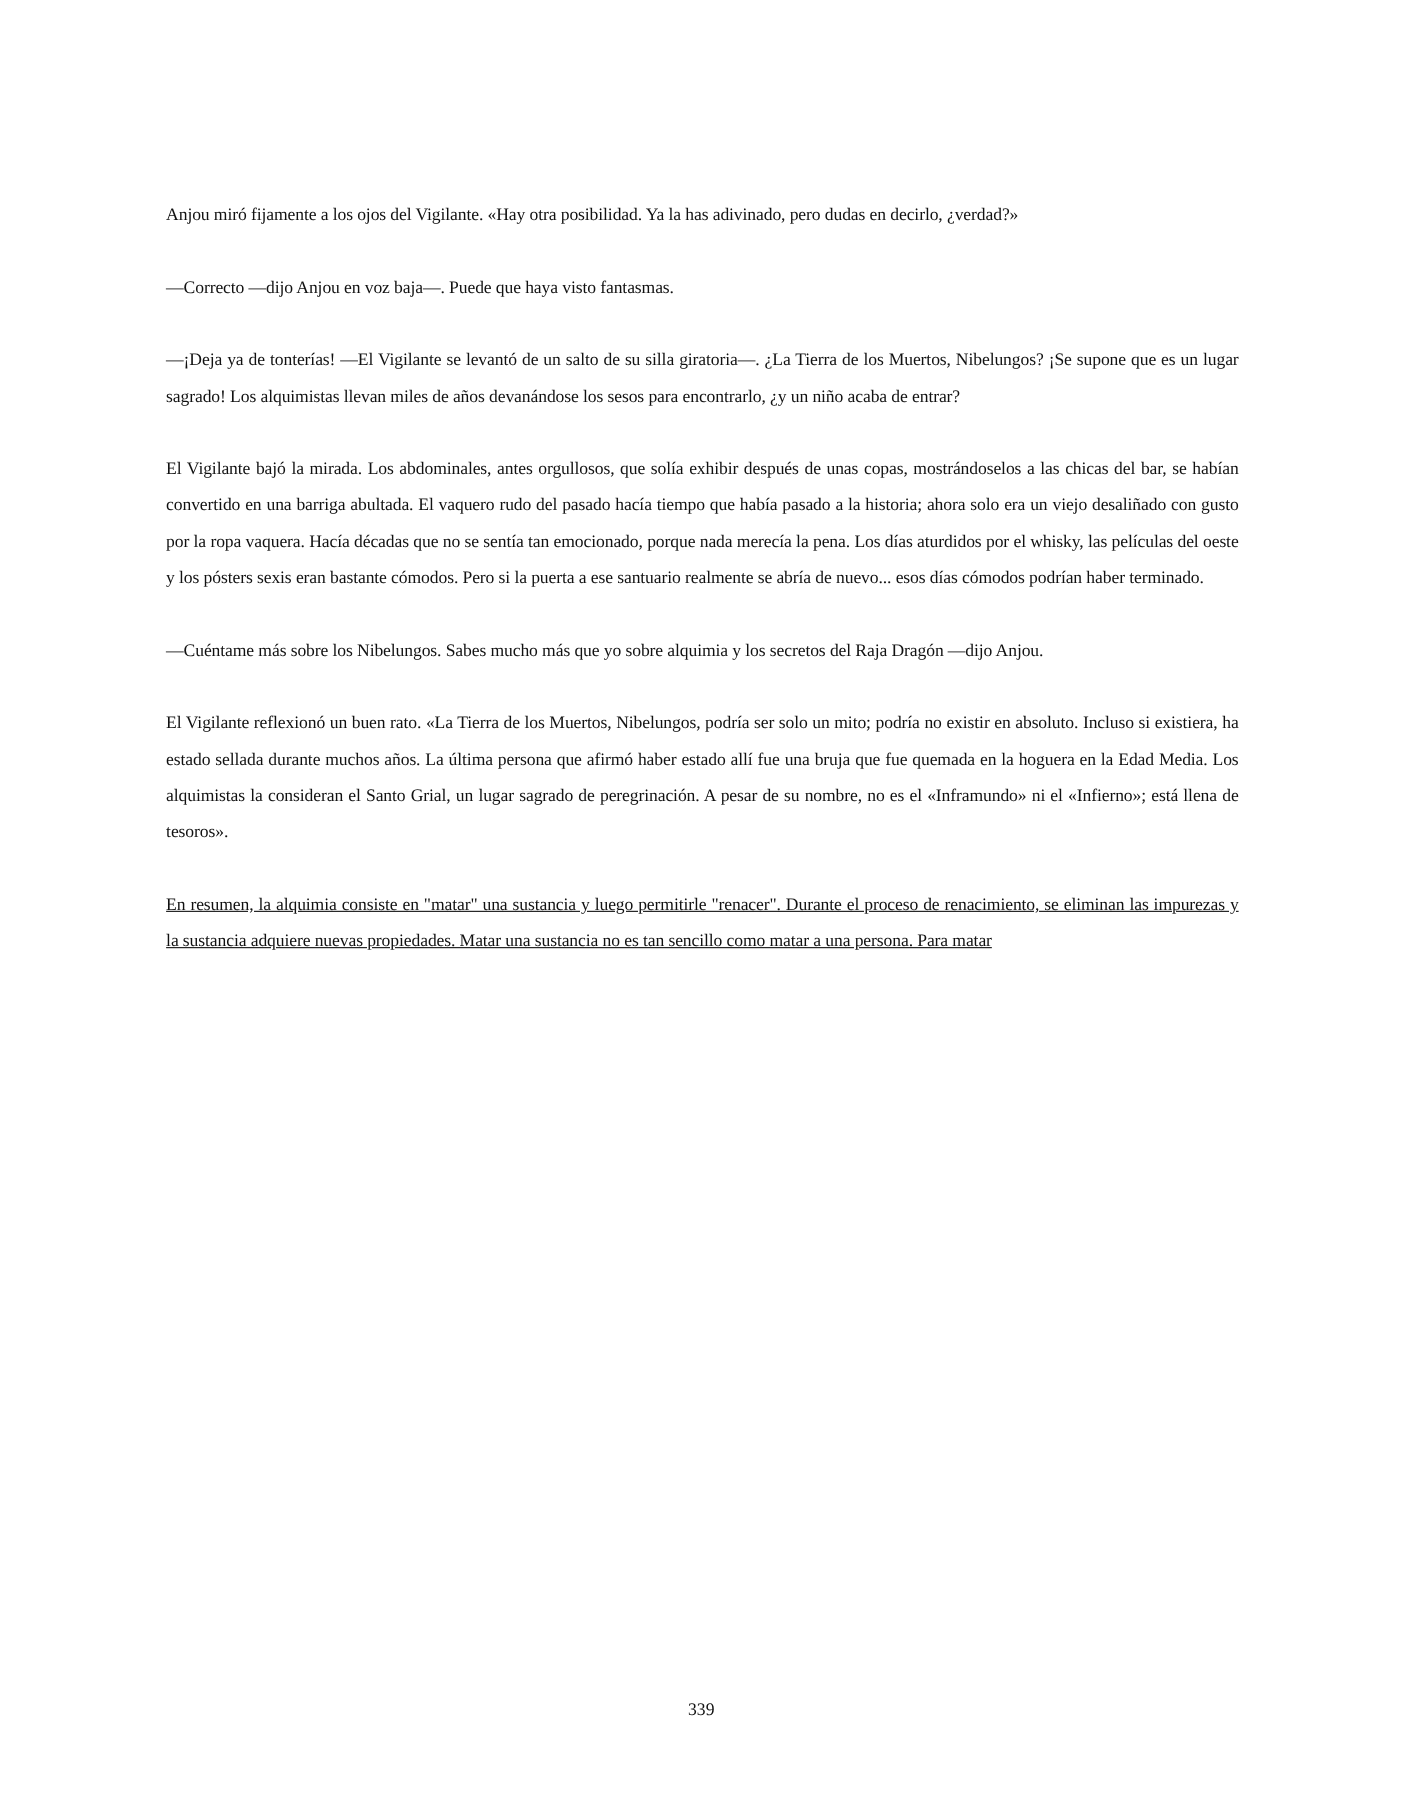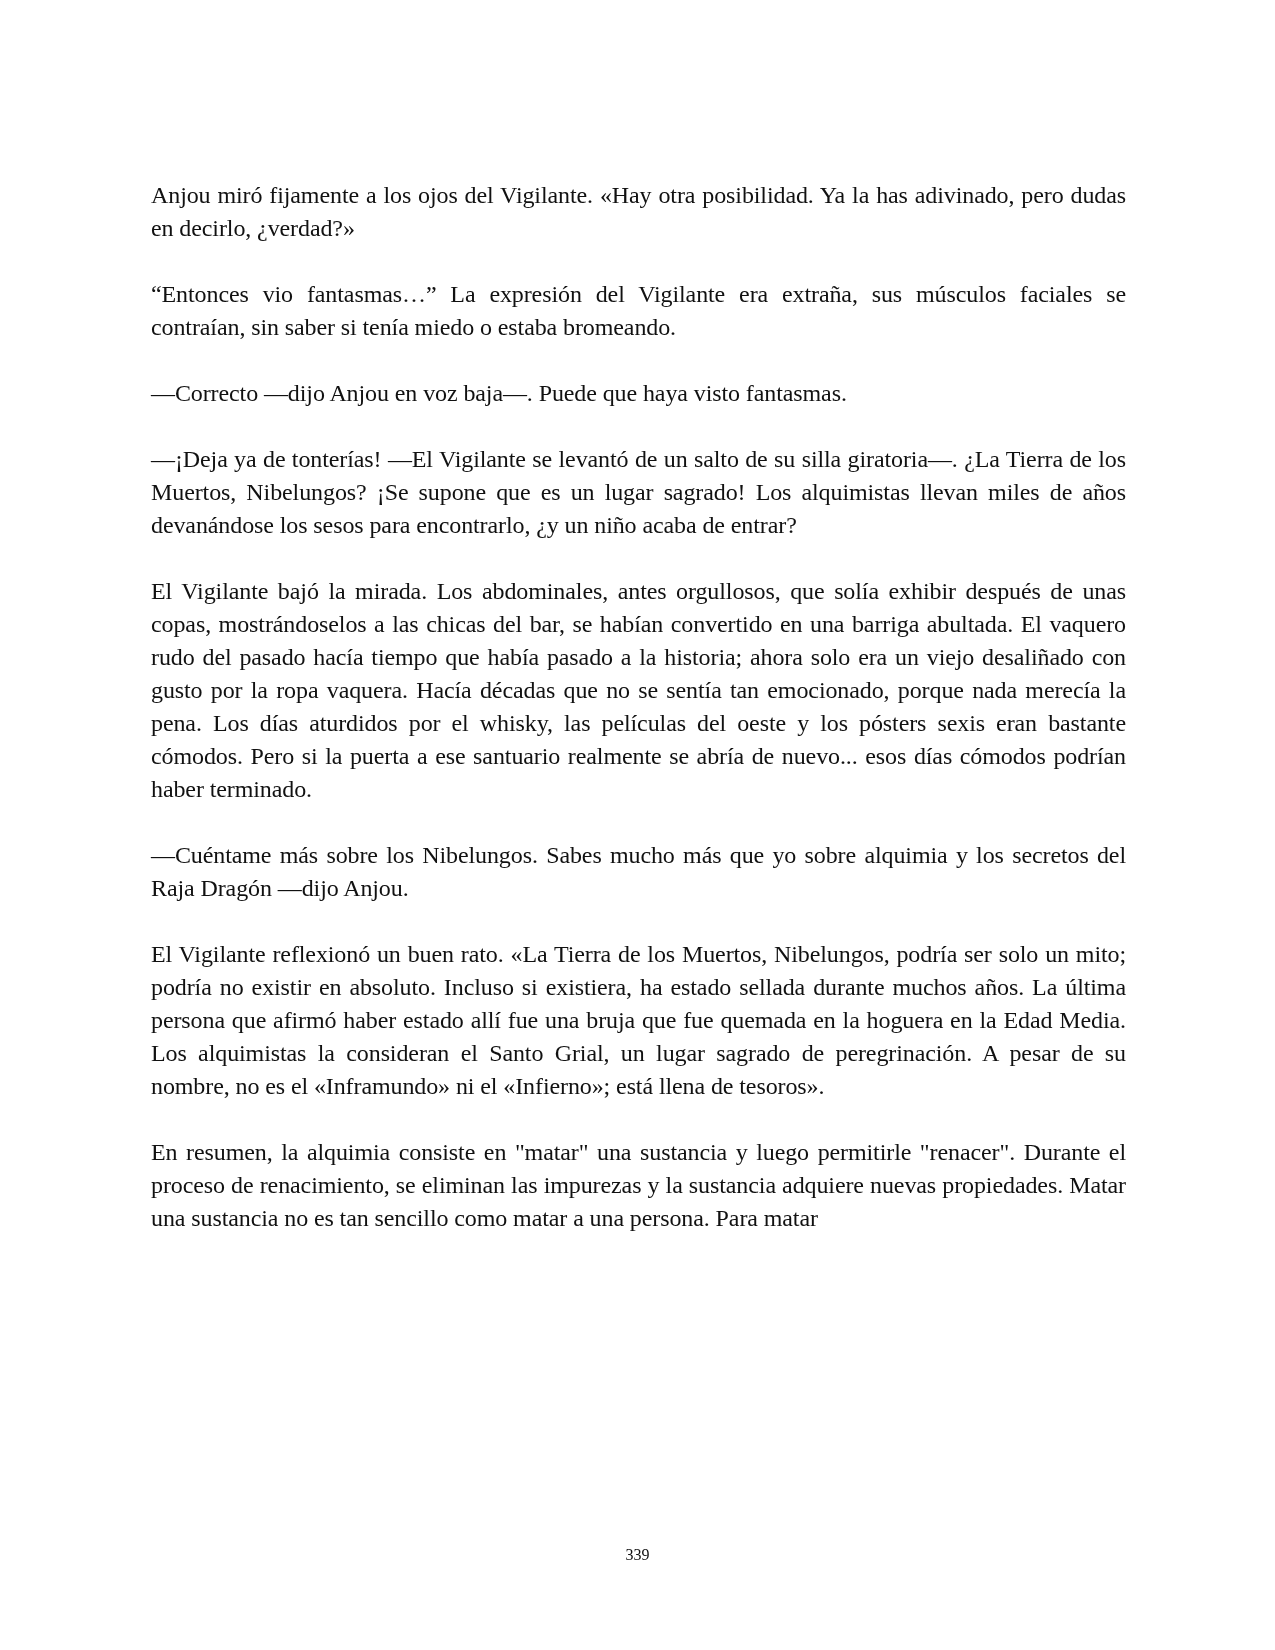--- a/index.html
+++ b/index.html
@@ -16,44 +16,44 @@
       color: #111111;
     }
     .page-body {
       position: absolute;
       left: 151px;
       top: 179px;
       width: 975px;
     }
     .para {
       margin: 0 0 33px 0;
-      font-size: 24px;
+      font-size: 16px;
       line-height: 33px;
       text-align: justify;
       letter-spacing: -0.1px;
     }
     .para:last-child {
       margin-bottom: 0;
+      text-decoration: underline;
     }
     .page-number {
       position: absolute;
       left: 0;
       width: 1275px;
       top: 1541px;
       text-align: center;
       font-size: 16px;
       line-height: 28px;
     }
   </style>
 </head>
 <body>
 
 <div class="page-body">
   <p class="para">Anjou miró fijamente a los ojos del Vigilante. «Hay otra posibilidad. Ya la has adivinado, pero dudas en decirlo, ¿verdad?»</p>
-  <p class="para">“Entonces vio fantasmas…” La expresión del Vigilante era extraña, sus músculos faciales se contraían, sin saber si tenía miedo o estaba bromeando.</p>
   <p class="para">—Correcto —dijo Anjou en voz baja—. Puede que haya visto fantasmas.</p>
   <p class="para">—¡Deja ya de tonterías! —El Vigilante se levantó de un salto de su silla giratoria—. ¿La Tierra de los Muertos, Nibelungos? ¡Se supone que es un lugar sagrado! Los alquimistas llevan miles de años devanándose los sesos para encontrarlo, ¿y un niño acaba de entrar?</p>
   <p class="para">El Vigilante bajó la mirada. Los abdominales, antes orgullosos, que solía exhibir después de unas copas, mostrándoselos a las chicas del bar, se habían convertido en una barriga abultada. El vaquero rudo del pasado hacía tiempo que había pasado a la historia; ahora solo era un viejo desaliñado con gusto por la ropa vaquera. Hacía décadas que no se sentía tan emocionado, porque nada merecía la pena. Los días aturdidos por el whisky, las películas del oeste y los pósters sexis eran bastante cómodos. Pero si la puerta a ese santuario realmente se abría de nuevo... esos días cómodos podrían haber terminado.</p>
   <p class="para">—Cuéntame más sobre los Nibelungos. Sabes mucho más que yo sobre alquimia y los secretos del Raja Dragón —dijo Anjou.</p>
   <p class="para">El Vigilante reflexionó un buen rato. «La Tierra de los Muertos, Nibelungos, podría ser solo un mito; podría no existir en absoluto. Incluso si existiera, ha estado sellada durante muchos años. La última persona que afirmó haber estado allí fue una bruja que fue quemada en la hoguera en la Edad Media. Los alquimistas la consideran el Santo Grial, un lugar sagrado de peregrinación. A pesar de su nombre, no es el «Inframundo» ni el «Infierno»; está llena de tesoros».</p>
   <p class="para">En resumen, la alquimia consiste en "matar" una sustancia y luego permitirle "renacer". Durante el proceso de renacimiento, se eliminan las impurezas y la sustancia adquiere nuevas propiedades. Matar una sustancia no es tan sencillo como matar a una persona. Para matar</p>
 </div>
 
 <div class="page-number">339</div>
 

